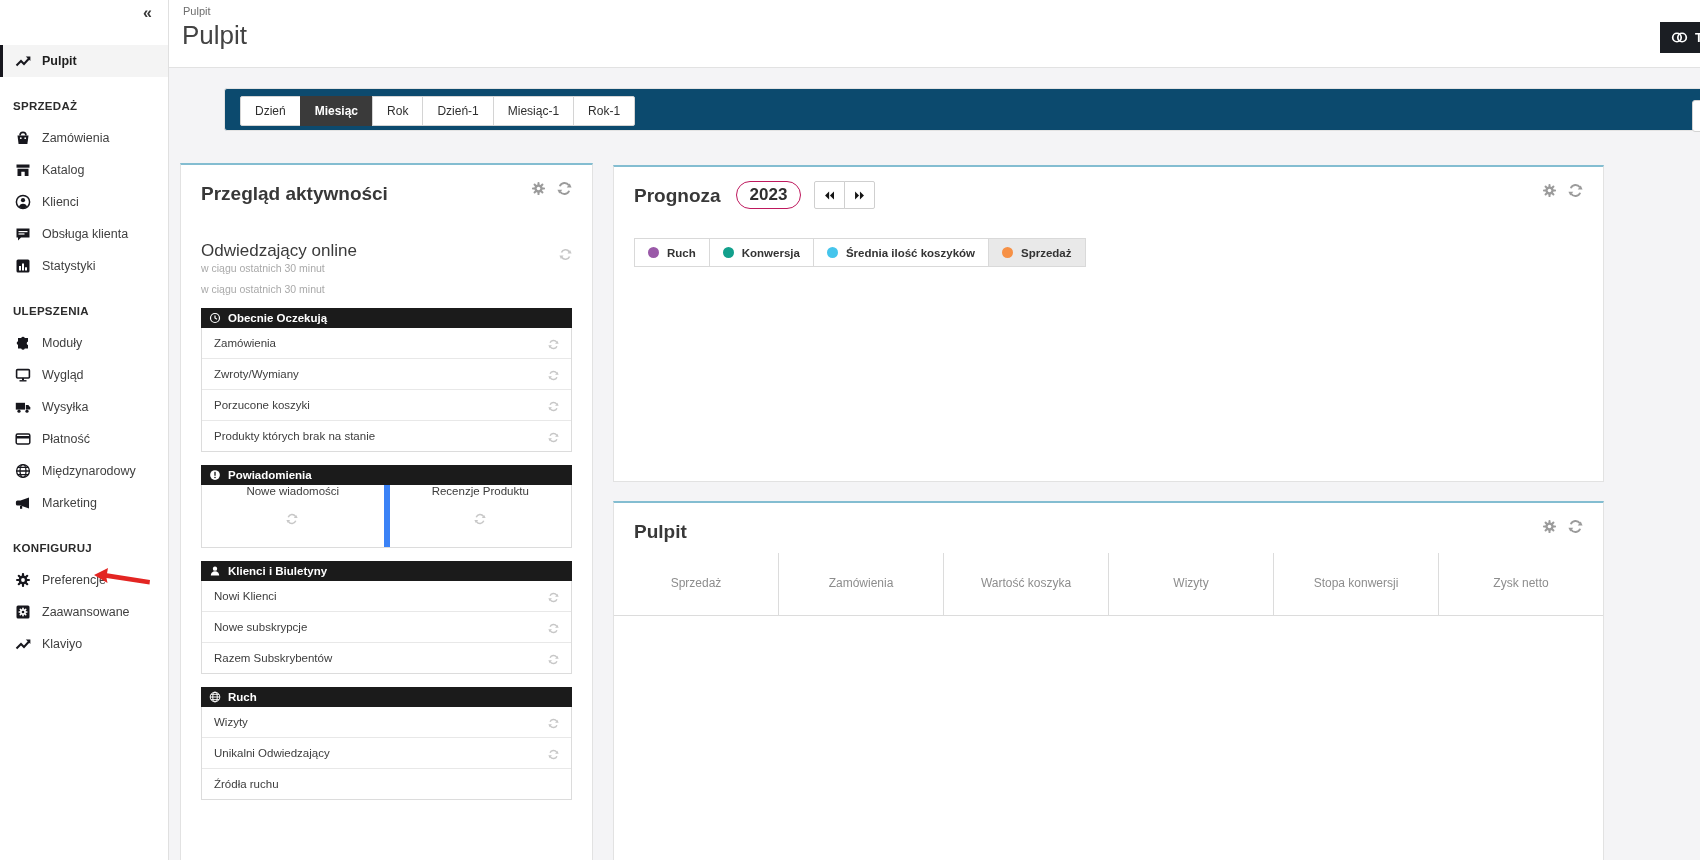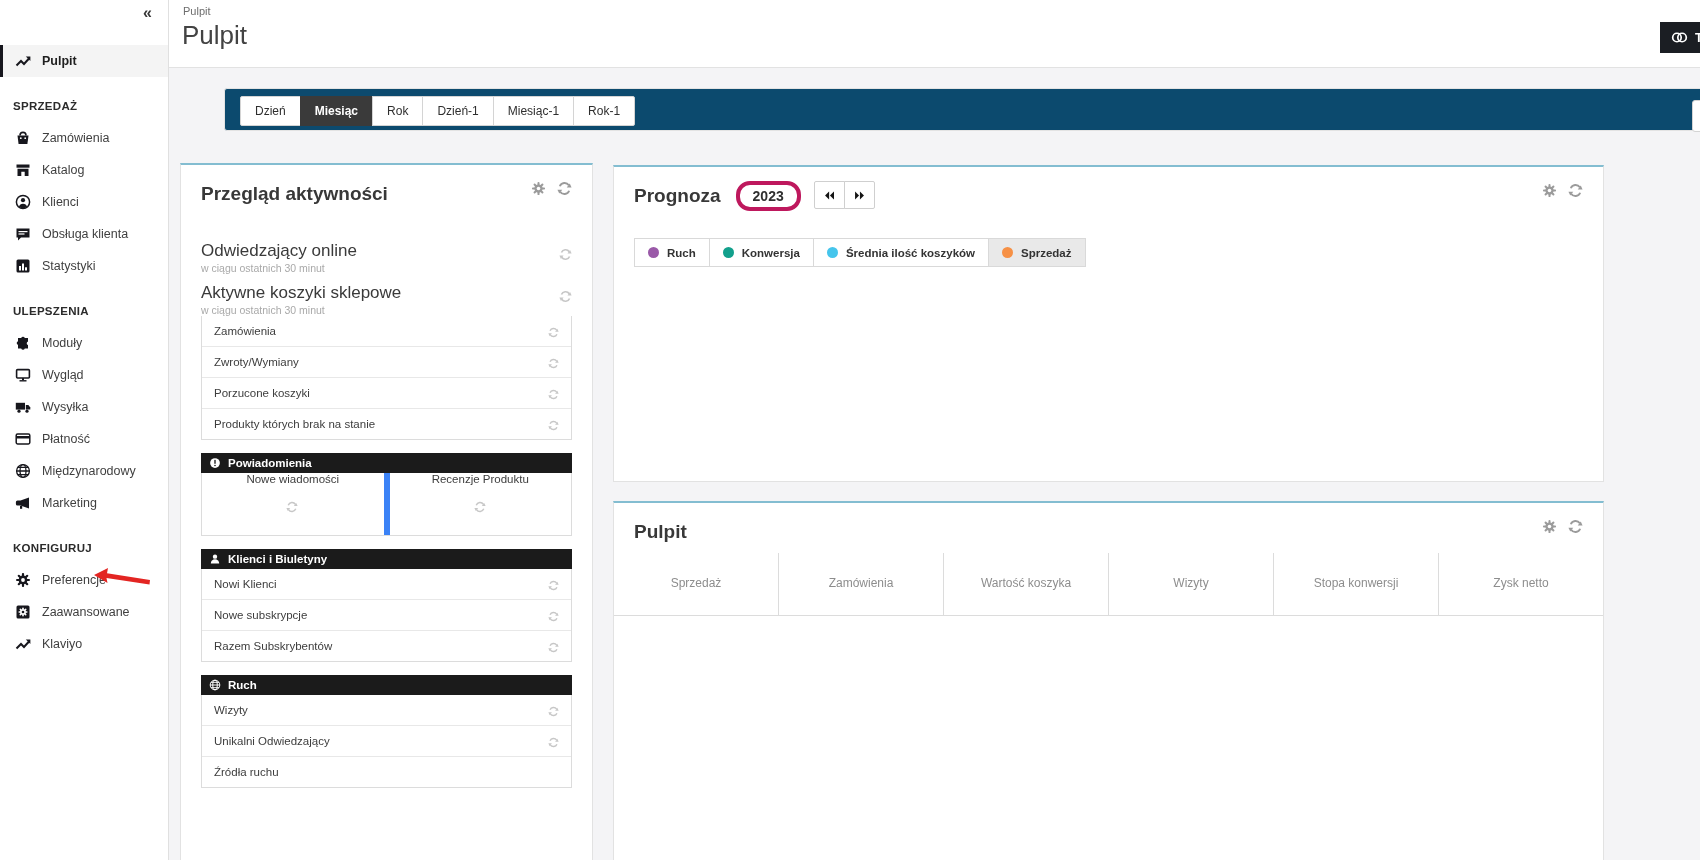--- a/index.html
+++ b/index.html
@@ -72,22 +72,22 @@
   .a-row{height:30px;padding:0 12px;display:flex;align-items:center;justify-content:space-between;
     font-size:11.5px;color:#3d3d3d;border-bottom:1px solid #e8e8e8;cursor:default;}
   .a-row:last-child{border-bottom:none;}
   .a-row .spinner{width:11px;height:11px;flex:0 0 11px;}
   .cells-box{margin:0 20px;border:1px solid #dcdcdc;border-top:none;display:flex;height:62px;}
   .cell{flex:1;display:flex;flex-direction:column;align-items:center;gap:15px;
     font-size:11.5px;color:#3d3d3d;}
   .cell + .cell{border-left:6px solid #3b82f6;}
 
   
-  #forecast-badge{margin-left:15px;border:4px solid #be185d;border-radius:14px;
-    padding:3px 13px;font-size:14px;font-weight:bold;color:#2f2f2f;}
+  #forecast-badge{margin-left:15px;border:1px solid #be185d;border-radius:14px;
+    padding:3px 13px;font-size:17px;font-weight:bold;color:#2f2f2f;}
   #forecast-nav{display:flex;margin-left:13px;}
   .fnav-btn{width:29px;height:26px;border:1px solid #cfcfcf;margin-left:-1px;background:#fff;
     display:flex;align-items:center;justify-content:center;color:#141414;cursor:pointer;}
   .fnav-btn:first-child{margin-left:0;border-radius:2px 0 0 2px;}
   .fnav-btn:last-child{border-radius:0 2px 2px 0;}
   .fnav-btn .ic{width:13px;height:13px;}
   #legend{display:flex;width:fit-content;margin:27px 0 0 20px;}
   .legend-item{display:flex;align-items:center;gap:8px;padding:0 13px;height:27px;
     border:1px solid #d9d9d9;margin-left:-1px;background:#fff;font-size:11.5px;font-weight:bold;
     color:#333;cursor:pointer;}
@@ -369,29 +369,29 @@
   <div class="metric m1">
     <div class="metric-row">
       <span class="metric-label">Odwiedzający online</span>
       <span class="spinner"><svg class="ic" width="13" height="13">
             <use href="#i-refresh"></use>
           </svg></span>
     </div>
     <div class="metric-sub">w ciągu ostatnich 30 minut</div>
   </div>
   <div class="metric m2">
-    <div class="metric-row">
-      <span class="metric-label">Aktywne koszyki sklepowe</span>
-      <span class="spinner"><svg class="ic" width="13" height="13">
-            <use href="#i-refresh"></use>
-          </svg></span>
-    </div>
     <div class="metric-sub">w ciągu ostatnich 30 minut</div>
   </div>
 
+  <div class="black-bar">
+    <span><svg class="ic" width="12" height="12">
+          <use href="#i-clock"></use>
+        </svg></span>
+    <span>Obecnie Oczekują</span>
+  </div>
   <div class="rows-box">
     <div class="a-row">
       <span>Zamówienia</span>
       <span class="spinner"><svg class="ic" width="11" height="11">
             <use href="#i-refresh"></use>
           </svg></span>
     </div>
     <div class="a-row">
       <span>Zwroty/Wymiany</span>
       <span class="spinner"><svg class="ic" width="11" height="11">

